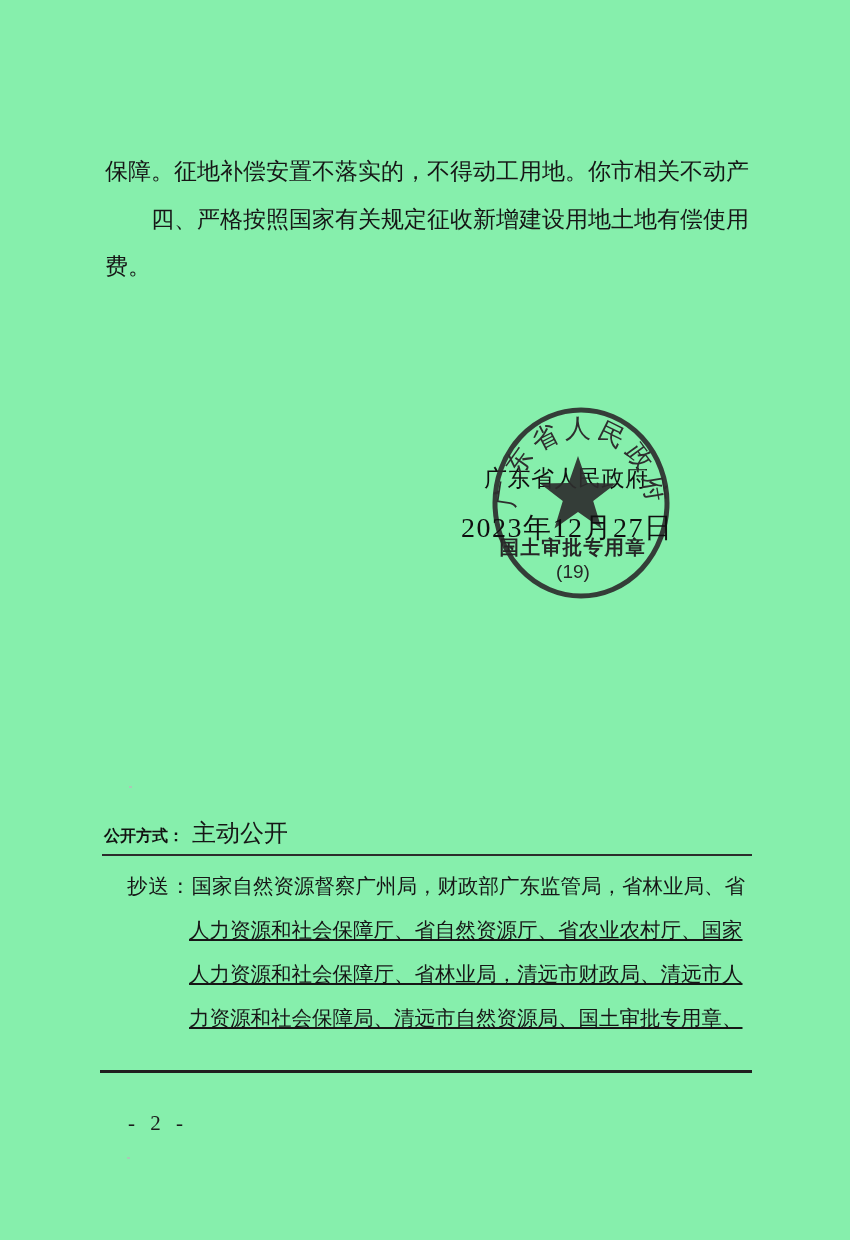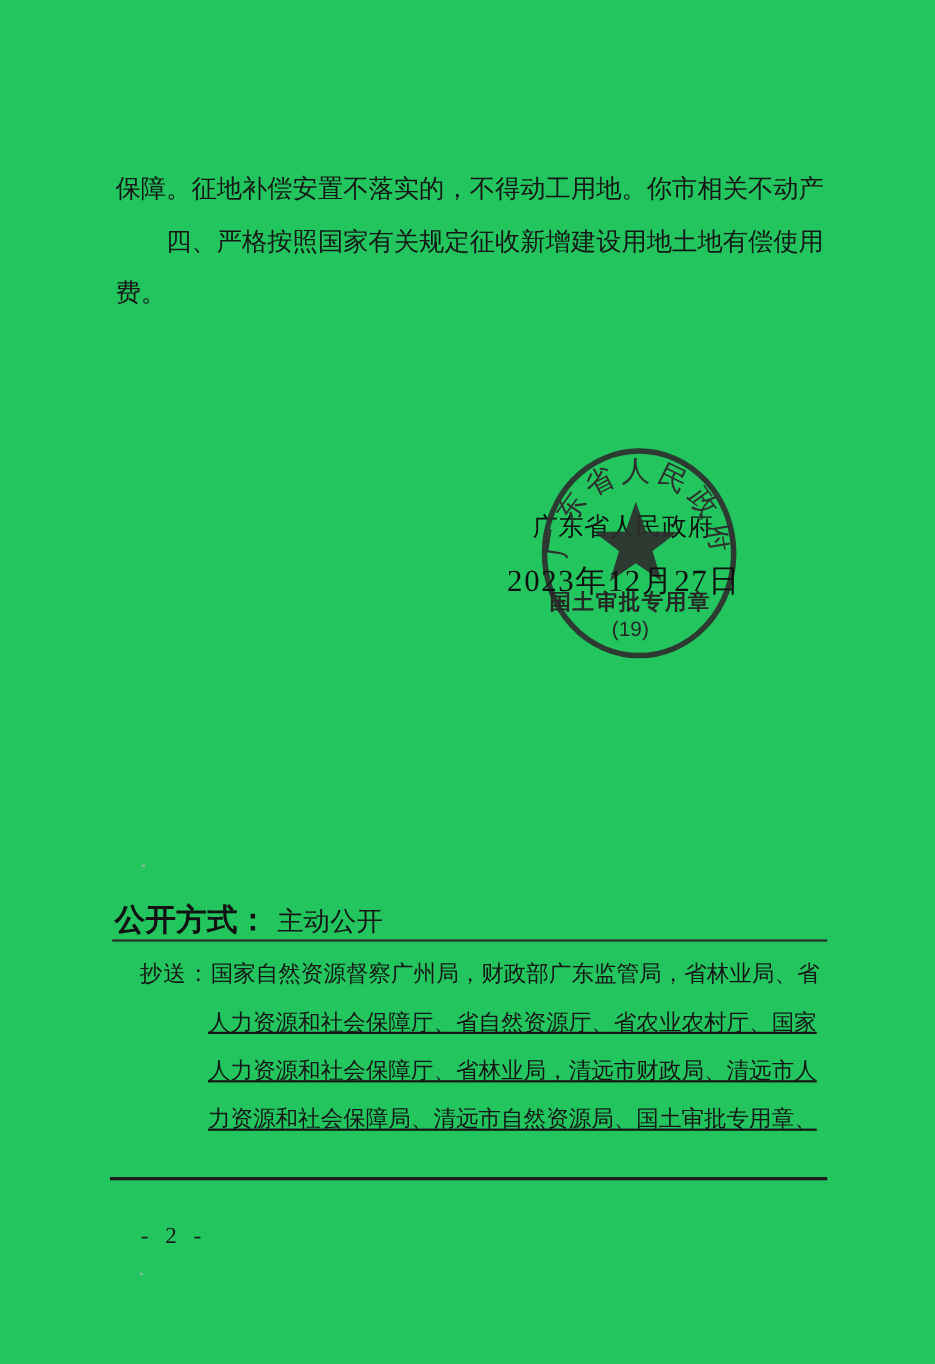--- a/index.html
+++ b/index.html
@@ -1,19 +1,19 @@
 <!DOCTYPE html>
 <html><head>
 <meta charset="utf-8">
 <style>
   html,body { margin:0; padding:0; background:#ffffff; }
   .page {
     position:relative;
     width:850px; height:1240px;
-    background:#22c55e;
+    background:#86efac;
     color:#1b1b1b;
     font-family:"Liberation Serif", serif;
     overflow:hidden;
   }
   .bodytext {
     position:absolute; left:105px; top:148px; width:660px;
     font-size:23px; line-height:47.5px; color:#161616;
   }
   .bodytext .line { white-space:nowrap; }
   .indent2 { text-indent:46px; }
@@ -31,21 +31,21 @@
   }
   .seal-svg { position:absolute; left:488px; top:403px; z-index:2; }
   .seal-arc-text { font-family:"Liberation Sans", sans-serif; font-size:26px; letter-spacing:5px; fill:#2e2e2e; }
   .seal-title  { font-family:"Liberation Sans", sans-serif; font-size:19.5px; font-weight:bold; letter-spacing:1.5px; fill:#262626; }
   .seal-number { font-family:"Liberation Sans", sans-serif; font-size:19px; fill:#262626; }
 
   
   .disclosure { position:absolute; left:104px; top:817px; white-space:nowrap; }
   .disclosure-label {
     font-family:"Liberation Sans", sans-serif;
-    font-weight:bold; font-size:28px; color:#111;
+    font-weight:bold; font-size:16px; color:#111;
   }
   .disclosure-value { font-size:24px; color:#161616; margin-left:8px;margin-top:17px; }
   .divider-thin {
     position:absolute; left:102px; top:854px; width:650px; height:2px;
     background:#2c2c2c;
   }
 
   
   .cc {
     position:absolute; left:127px; top:864px; width:640px;

